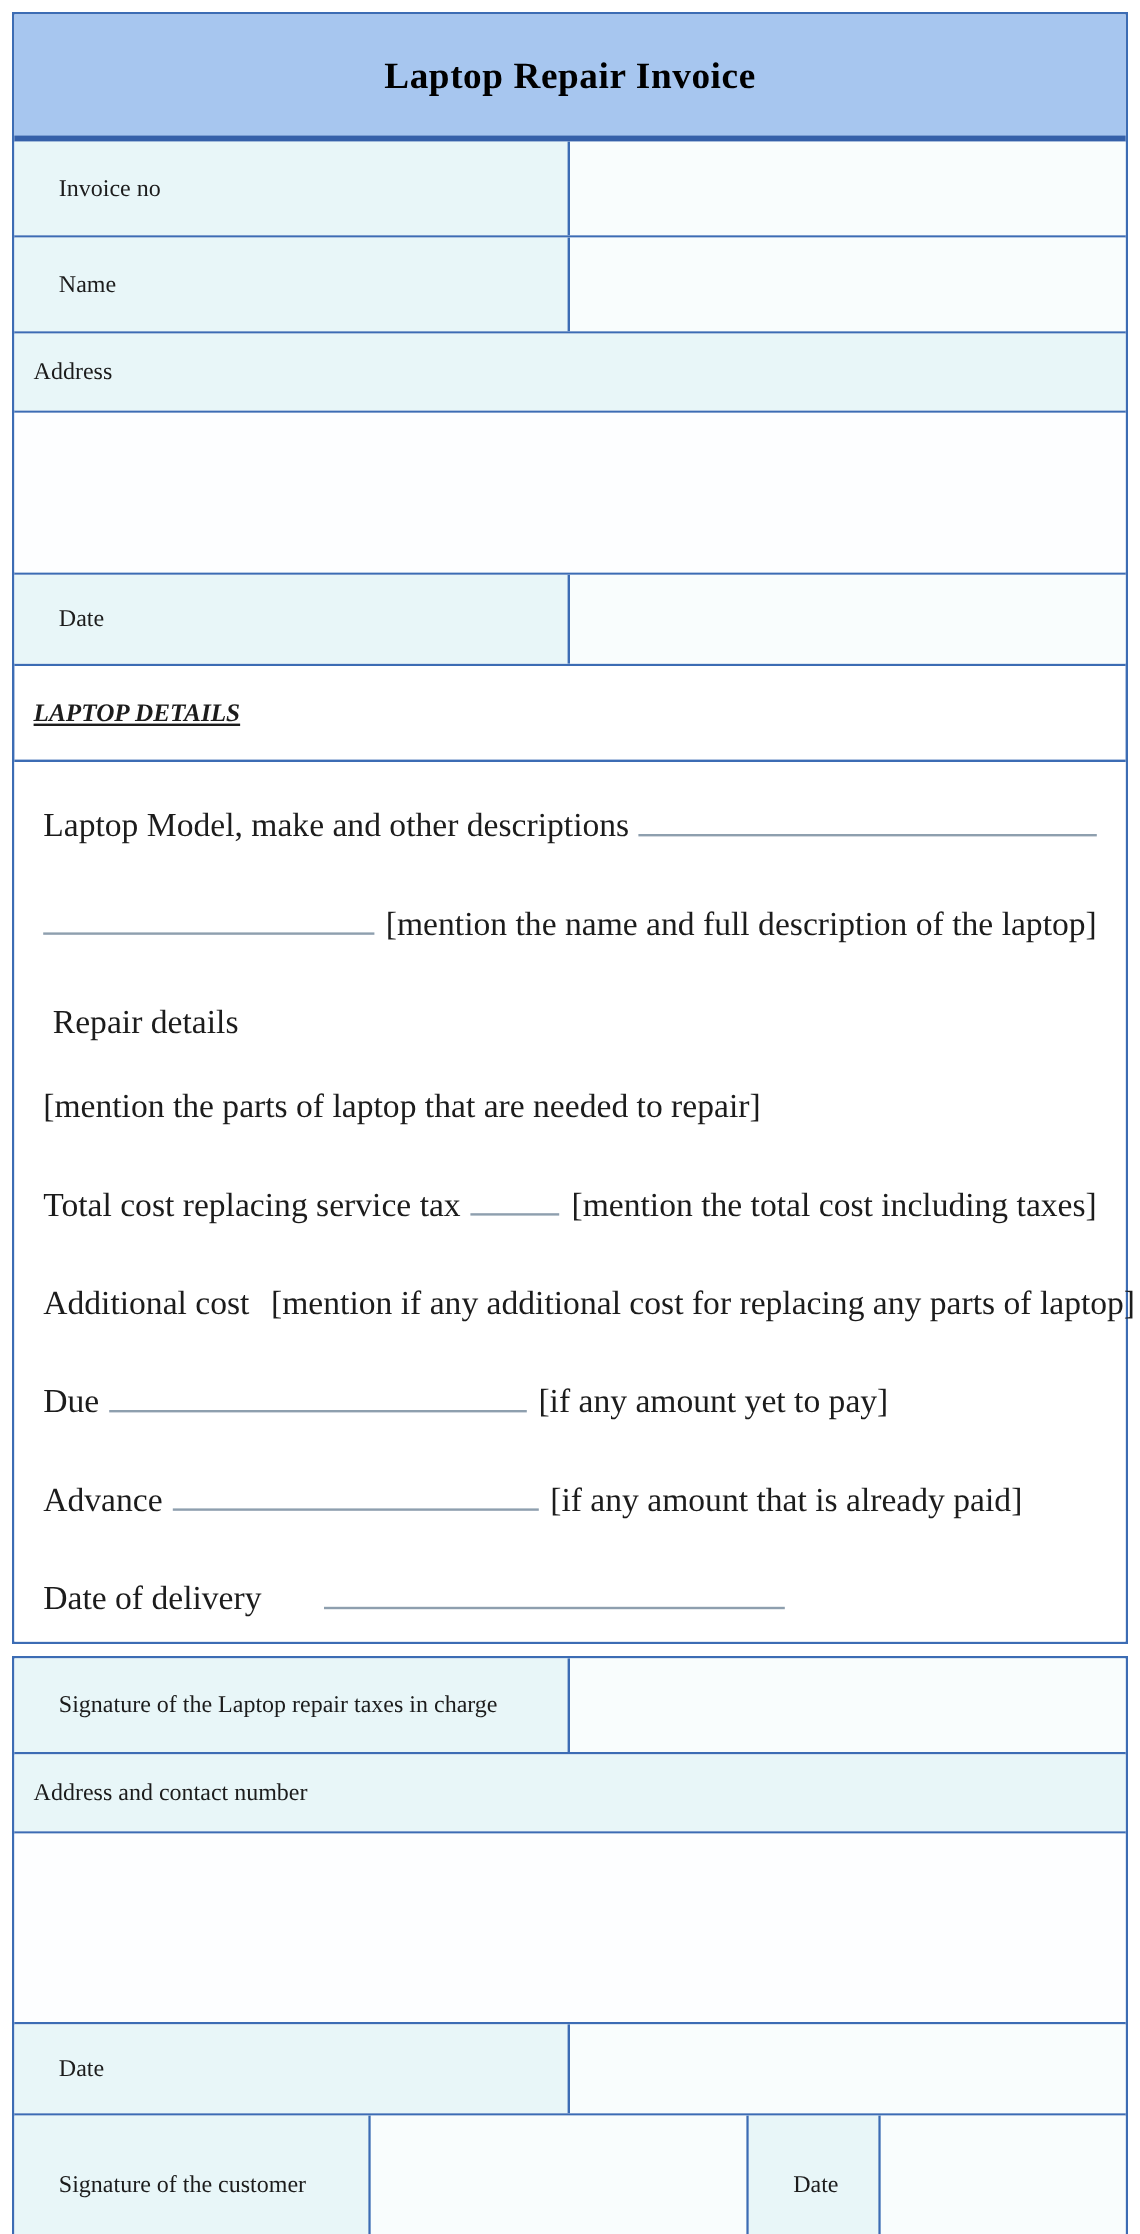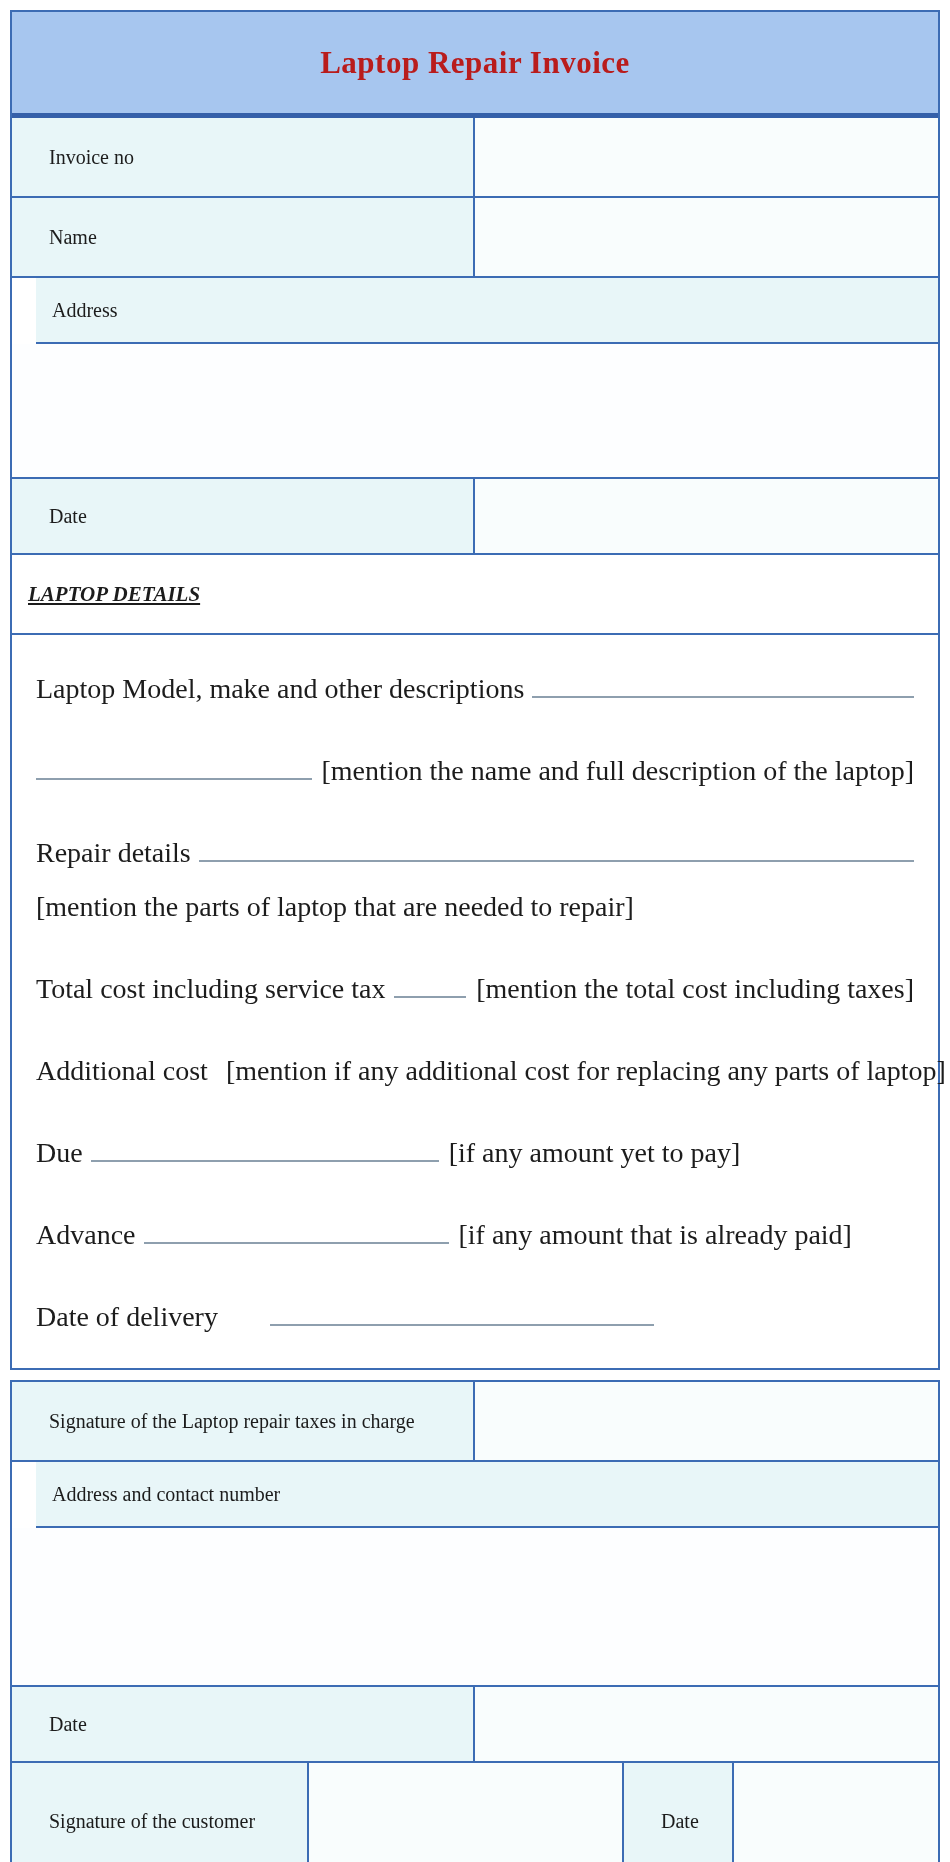--- a/index.html
+++ b/index.html
@@ -24,34 +24,34 @@
   .row:last-child{border-bottom:none;}
   .cell{box-sizing:border-box;display:flex;align-items:center;padding:0 16px;font-size:20px;}
   .split{border-right:2px solid var(--border-blue);padding-left:37px;}
   .label-bg{background:var(--label-bg);}
   .input-bg{background:var(--input-bg);}
   .blank{background:var(--blank-bg);}
   .w50{width:50%;}
   .full{width:100%;}
   .h80{height:80px;}
   .h76{height:76px;}
-  .h66{height:66px;margin-left:24px;}
+  .h66{height:66px;}
   .h135{height:135px;}
   .h159{height:159px;}
   .h90{height:116px;}
   .h733{height:733px;}
   .header{
     height:101px;display:flex;align-items:center;justify-content:center;
     background:var(--header-bg);border-bottom:5px solid var(--border-dark);
-    font-size:31px;font-weight:bold;color:#b91c1c;letter-spacing:0.5px;
+    font-size:31px;font-weight:bold;color:#000000;letter-spacing:0.5px;
   }
   .section-title{font-weight:bold;font-style:italic;font-size:21px;text-decoration:underline;}
   .details{box-sizing:border-box;width:100%;padding:42px 24px 0 24px;background:#ffffff;}
   .dline{display:flex;align-items:baseline;margin-bottom:58px;font-size:28px;line-height:24px;}
-  .dline.mb-small{margin-bottom:30px;}
+  .dline.mb-small{margin-bottom:30px;flex-direction:column;}
   .dline:last-child{margin-bottom:0;gap:44px;}
   .lt{white-space:nowrap;}
   .fill{
     display:inline-block;height:14px;border-bottom:2px solid var(--rule);
     margin:0 10px 0 8px;flex:0 0 auto;
   }
   .fill.grow{flex:1 1 auto;}
   .fill.first{margin-left:0;}
   .fill.last{margin-right:0;}
   .w348{width:348px;}
@@ -124,21 +124,21 @@
         <div class="dline mb-small">
           <span class="lt">Repair details</span>
           <span class="fill grow last"></span>
         </div>
 
         <div class="dline">
           <span class="lt">[mention the parts of laptop that are needed to repair]</span>
         </div>
 
         <div class="dline">
-          <span class="lt">Total cost including service tax</span>
+          <span class="lt">Total cost replacing service tax</span>
           <span class="fill grow"></span>
           <span class="lt">[mention the total cost including taxes]</span>
         </div>
 
         <div class="dline">
           <span class="lt">Additional cost</span>
           <span class="fill grow"></span>
           <span class="lt">[mention if any additional cost for replacing any parts of laptop]</span>
         </div>
 

